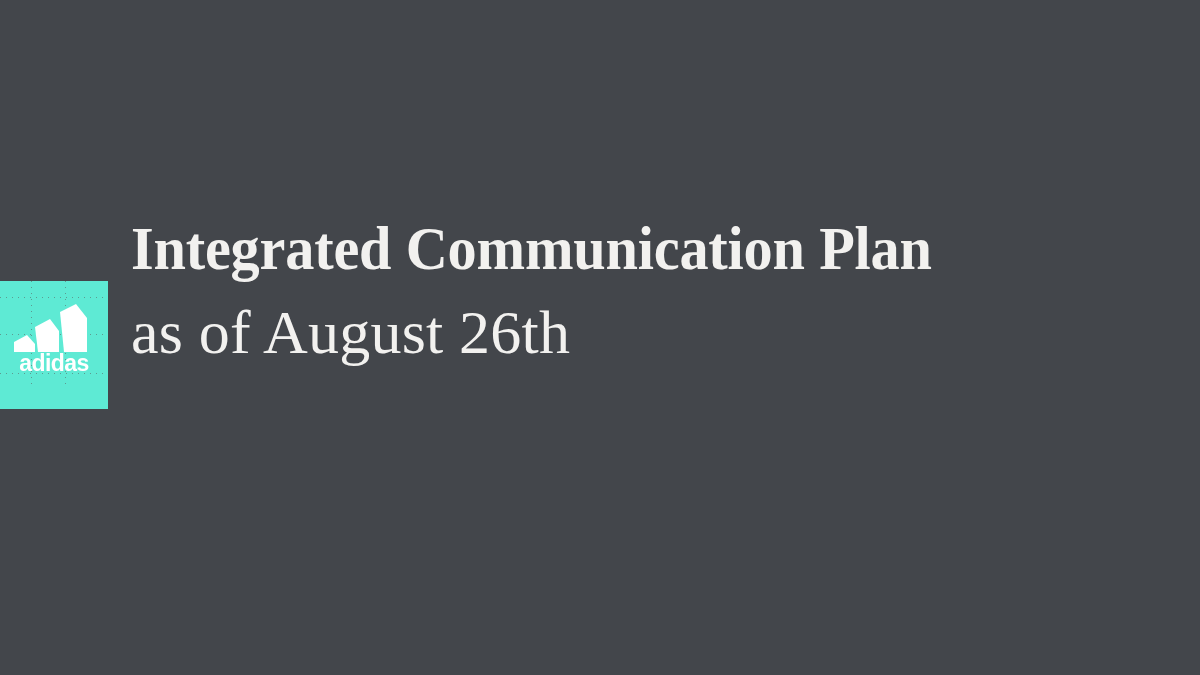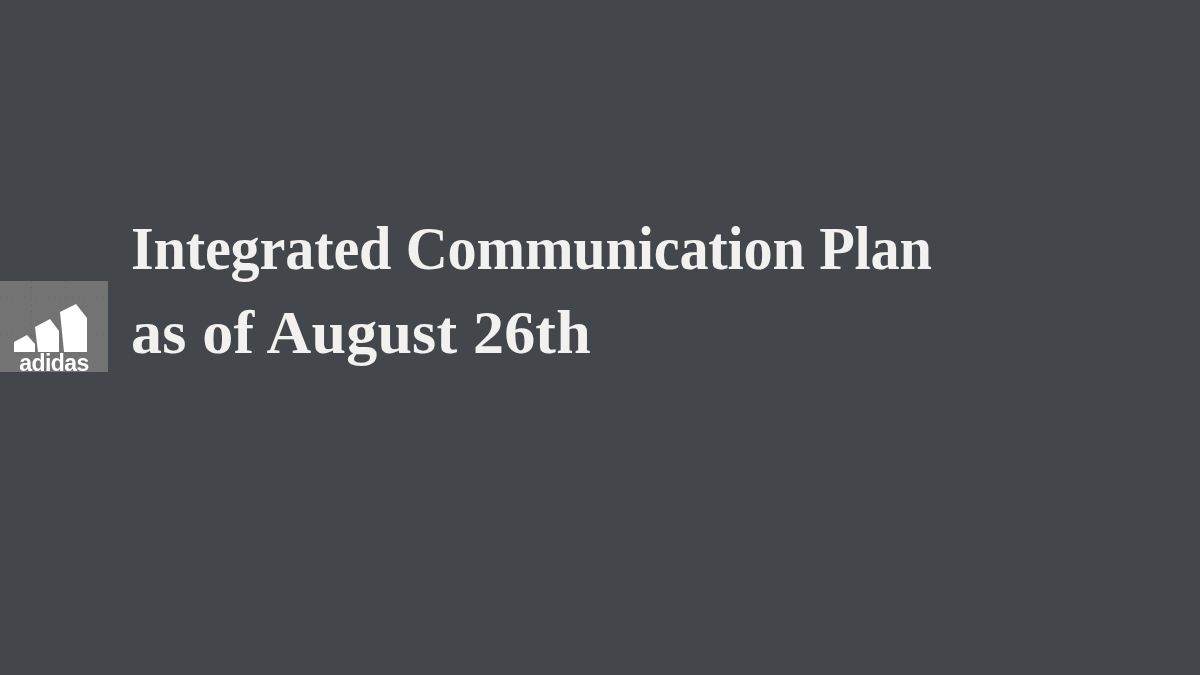--- a/index.html
+++ b/index.html
@@ -20,22 +20,22 @@
     background: #43464b;
     overflow: hidden;
   }
 
   
   #logo-block {
     position: absolute;
     left: 0px;
     top: 281px;
     width: 108px;
-    height: 91px;
-    background: #737373;
+    height: 128px;
+    background: #5eead4;
     overflow: hidden;
   }
 
   
   .guide {
     position: absolute;
     opacity: 0.55;
   }
   .guide-h {
     left: 0;
@@ -83,21 +83,21 @@
     letter-spacing: -0.2px;
   }
   .title-strong {
     font-weight: bold;
   }
   #line-2 {
     transform: scaleX(0.94);
     transform-origin: left center;
   }
   .title-light {
-    font-weight: bold;
+    font-weight: normal;
     letter-spacing: 0.2px;
   }
 </style>
 </head>
 <body>
 
 <div id="slide">
 
   <div id="logo-block">
 

